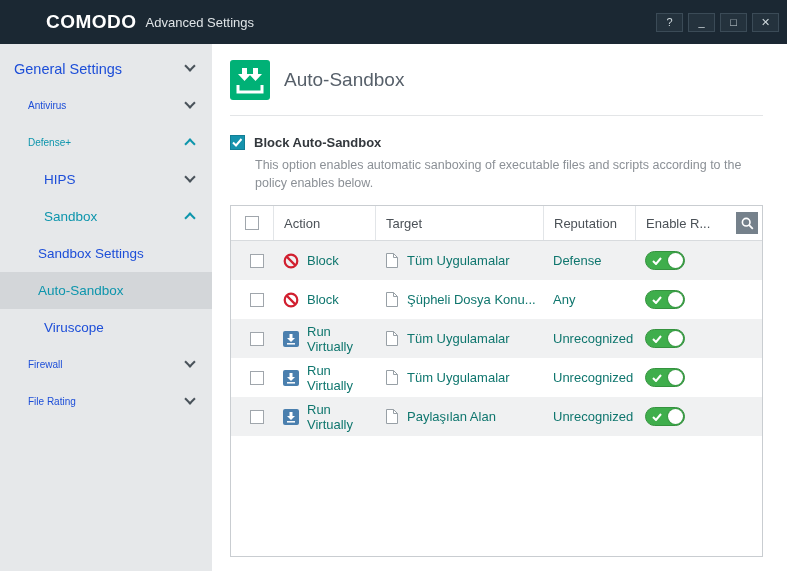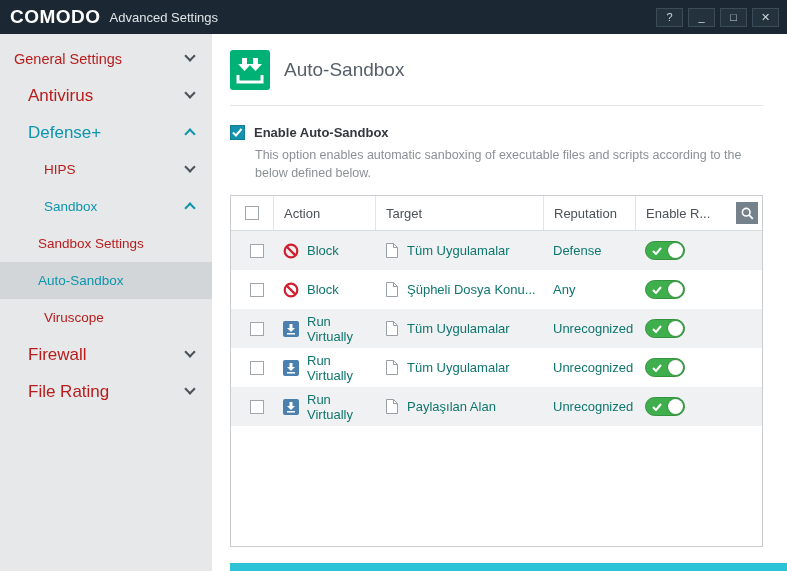--- a/index.html
+++ b/index.html
@@ -1,37 +1,37 @@
 <!DOCTYPE html>
 <html><head>
 <meta charset="utf-8">
 <style>
   * { margin:0; padding:0; box-sizing:border-box; }
   html,body { width:787px; height:571px; overflow:hidden;
               font-family:"Liberation Sans", sans-serif; background:#fff; }
 
   
-  .titlebar { height:34px; background:#1b2833; display:flex; align-items:center; }
+  .titlebar { height:44px; background:#1b2833; display:flex; align-items:center;padding-left:36px; }
   .logo { font-size:19px; font-weight:bold; letter-spacing:.5px; color:#fff; margin-left:10px; }
   .tb-title { font-size:13px; color:#dfe4e7; margin-left:9px; }
   .tb-buttons { margin-left:auto; display:flex; gap:5px; margin-right:8px; }
   .tb-btn { width:27px; height:19px; background:#24323d; border:1px solid #3b4b57;
             color:#cfd8dc; font-size:11px; display:flex; align-items:center;
             justify-content:center; cursor:default; line-height:1; }
 
   
   .main { display:flex; height:537px; }
 
   
   .sidebar { width:212px; background:#e6e8ea; padding-top:6px; flex:none; }
   .side-item { height:37px; display:flex; align-items:center; position:relative;
-               color:#b91c1c; cursor:pointer; }
+               color:#1d4ed8; cursor:pointer; }
   .side-item .lbl { white-space:nowrap; }
   .lvl0 .lbl { margin-left:14px; font-size:14.5px; }
-  .lvl1 .lbl { margin-left:28px; font-size:17px; }
+  .lvl1 .lbl { margin-left:28px; font-size:10px; }
   .lvl2 .lbl { margin-left:44px; font-size:13.5px; }
   .lvl3 .lbl { margin-left:38px; font-size:13.5px; }
   .side-item.active { color:#0d95ac; }
   .side-item.selected { background:#d3d6d9; color:#0d95ac; }
   .chev { position:absolute; right:18px; top:12px; width:8px; height:8px;
           border-right:2px solid #49525a; border-bottom:2px solid #49525a;
           transform:rotate(45deg); }
   .chev.up { transform:rotate(-135deg); top:16px; border-color:#0d95ac; }
 
   
@@ -155,24 +155,24 @@
     </div>
 
     <div class="divider"></div>
 
     <div class="enable-row">
       <span class="cbx">
         <svg width="11" height="9" viewBox="0 0 11 9">
           <path d="M1 4.5l3 3 5.5-6.5" stroke="#fff" stroke-width="2" fill="none"></path>
         </svg>
       </span>
-      <span class="enable-lbl">Enable Auto-Sandbox</span>
-    </div>
-
-    <div class="desc">This option enables automatic sanboxing of executable files and scripts according to the below defined below.</div>
+      <span class="enable-lbl">Block Auto-Sandbox</span>
+    </div>
+
+    <div class="desc">This option enables automatic sanboxing of executable files and scripts according to the policy enables below.</div>
 
     <div class="table">
       <div class="thead">
         <div class="hcell w-check">
           <span class="rowcheck"></span>
         </div>
         <div class="hcell w-action">Action</div>
         <div class="hcell w-target">Target</div>
         <div class="hcell w-rep">Reputation</div>
         <div class="hcell w-enable">

